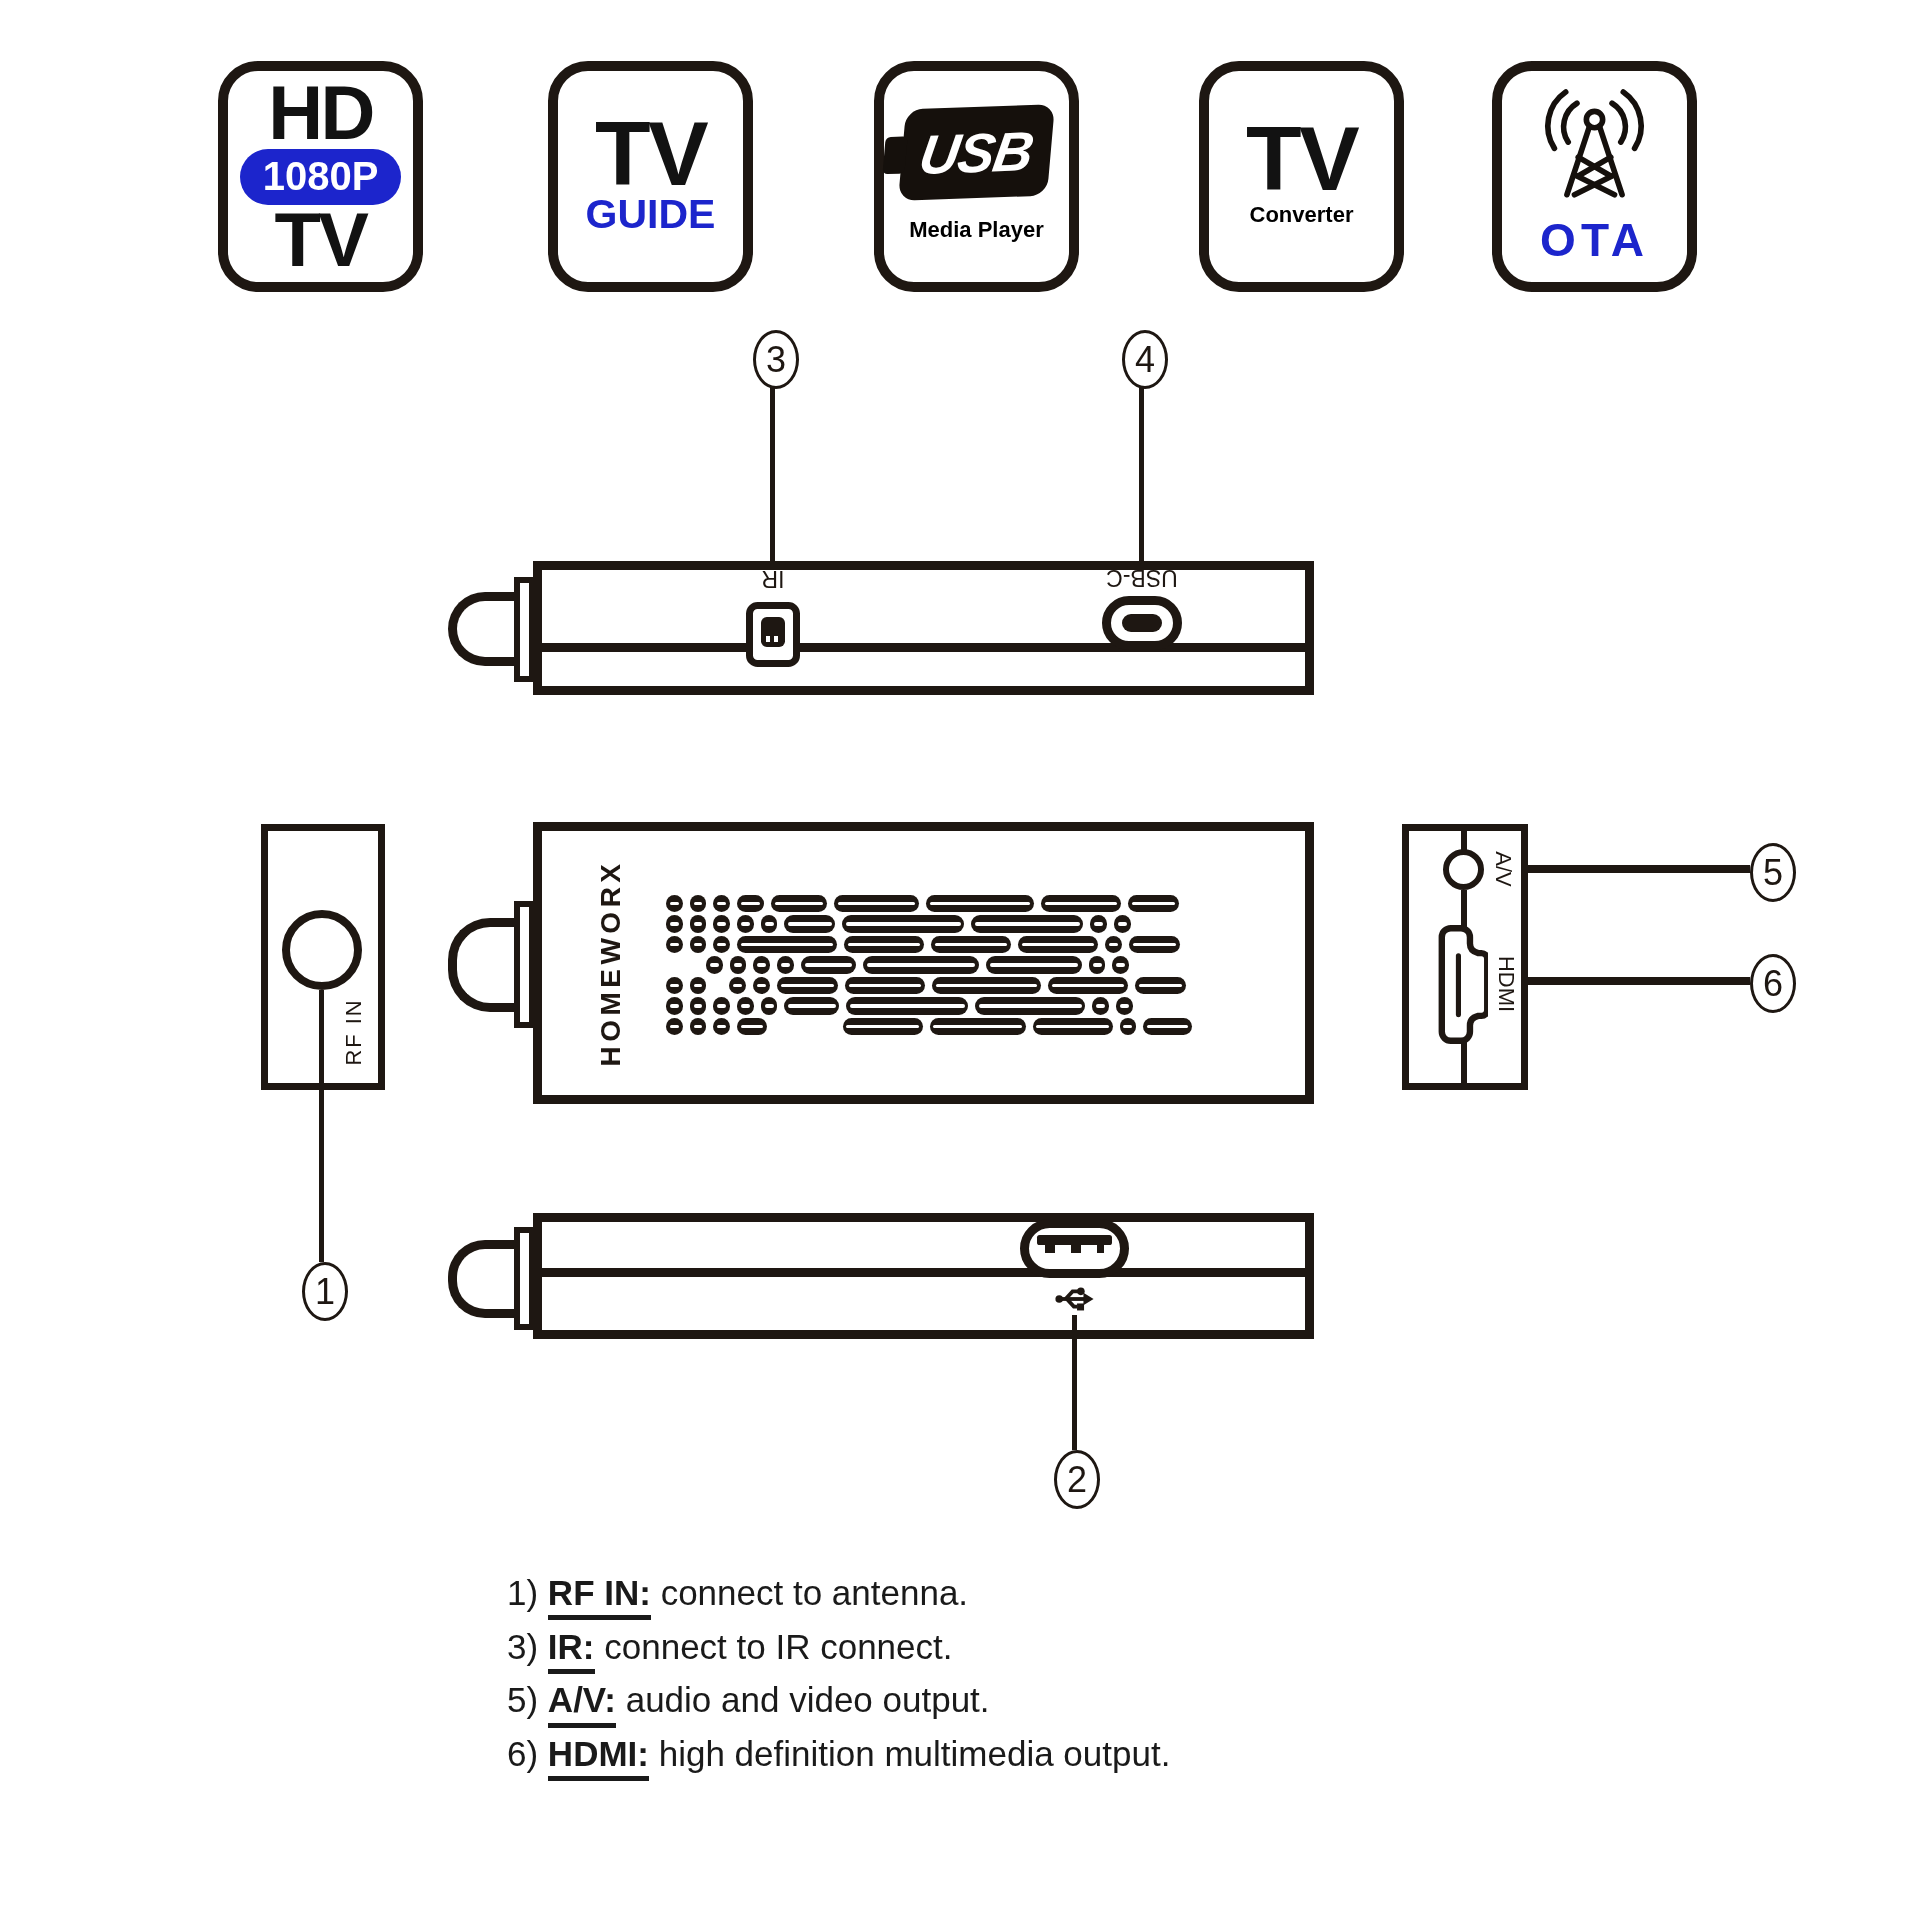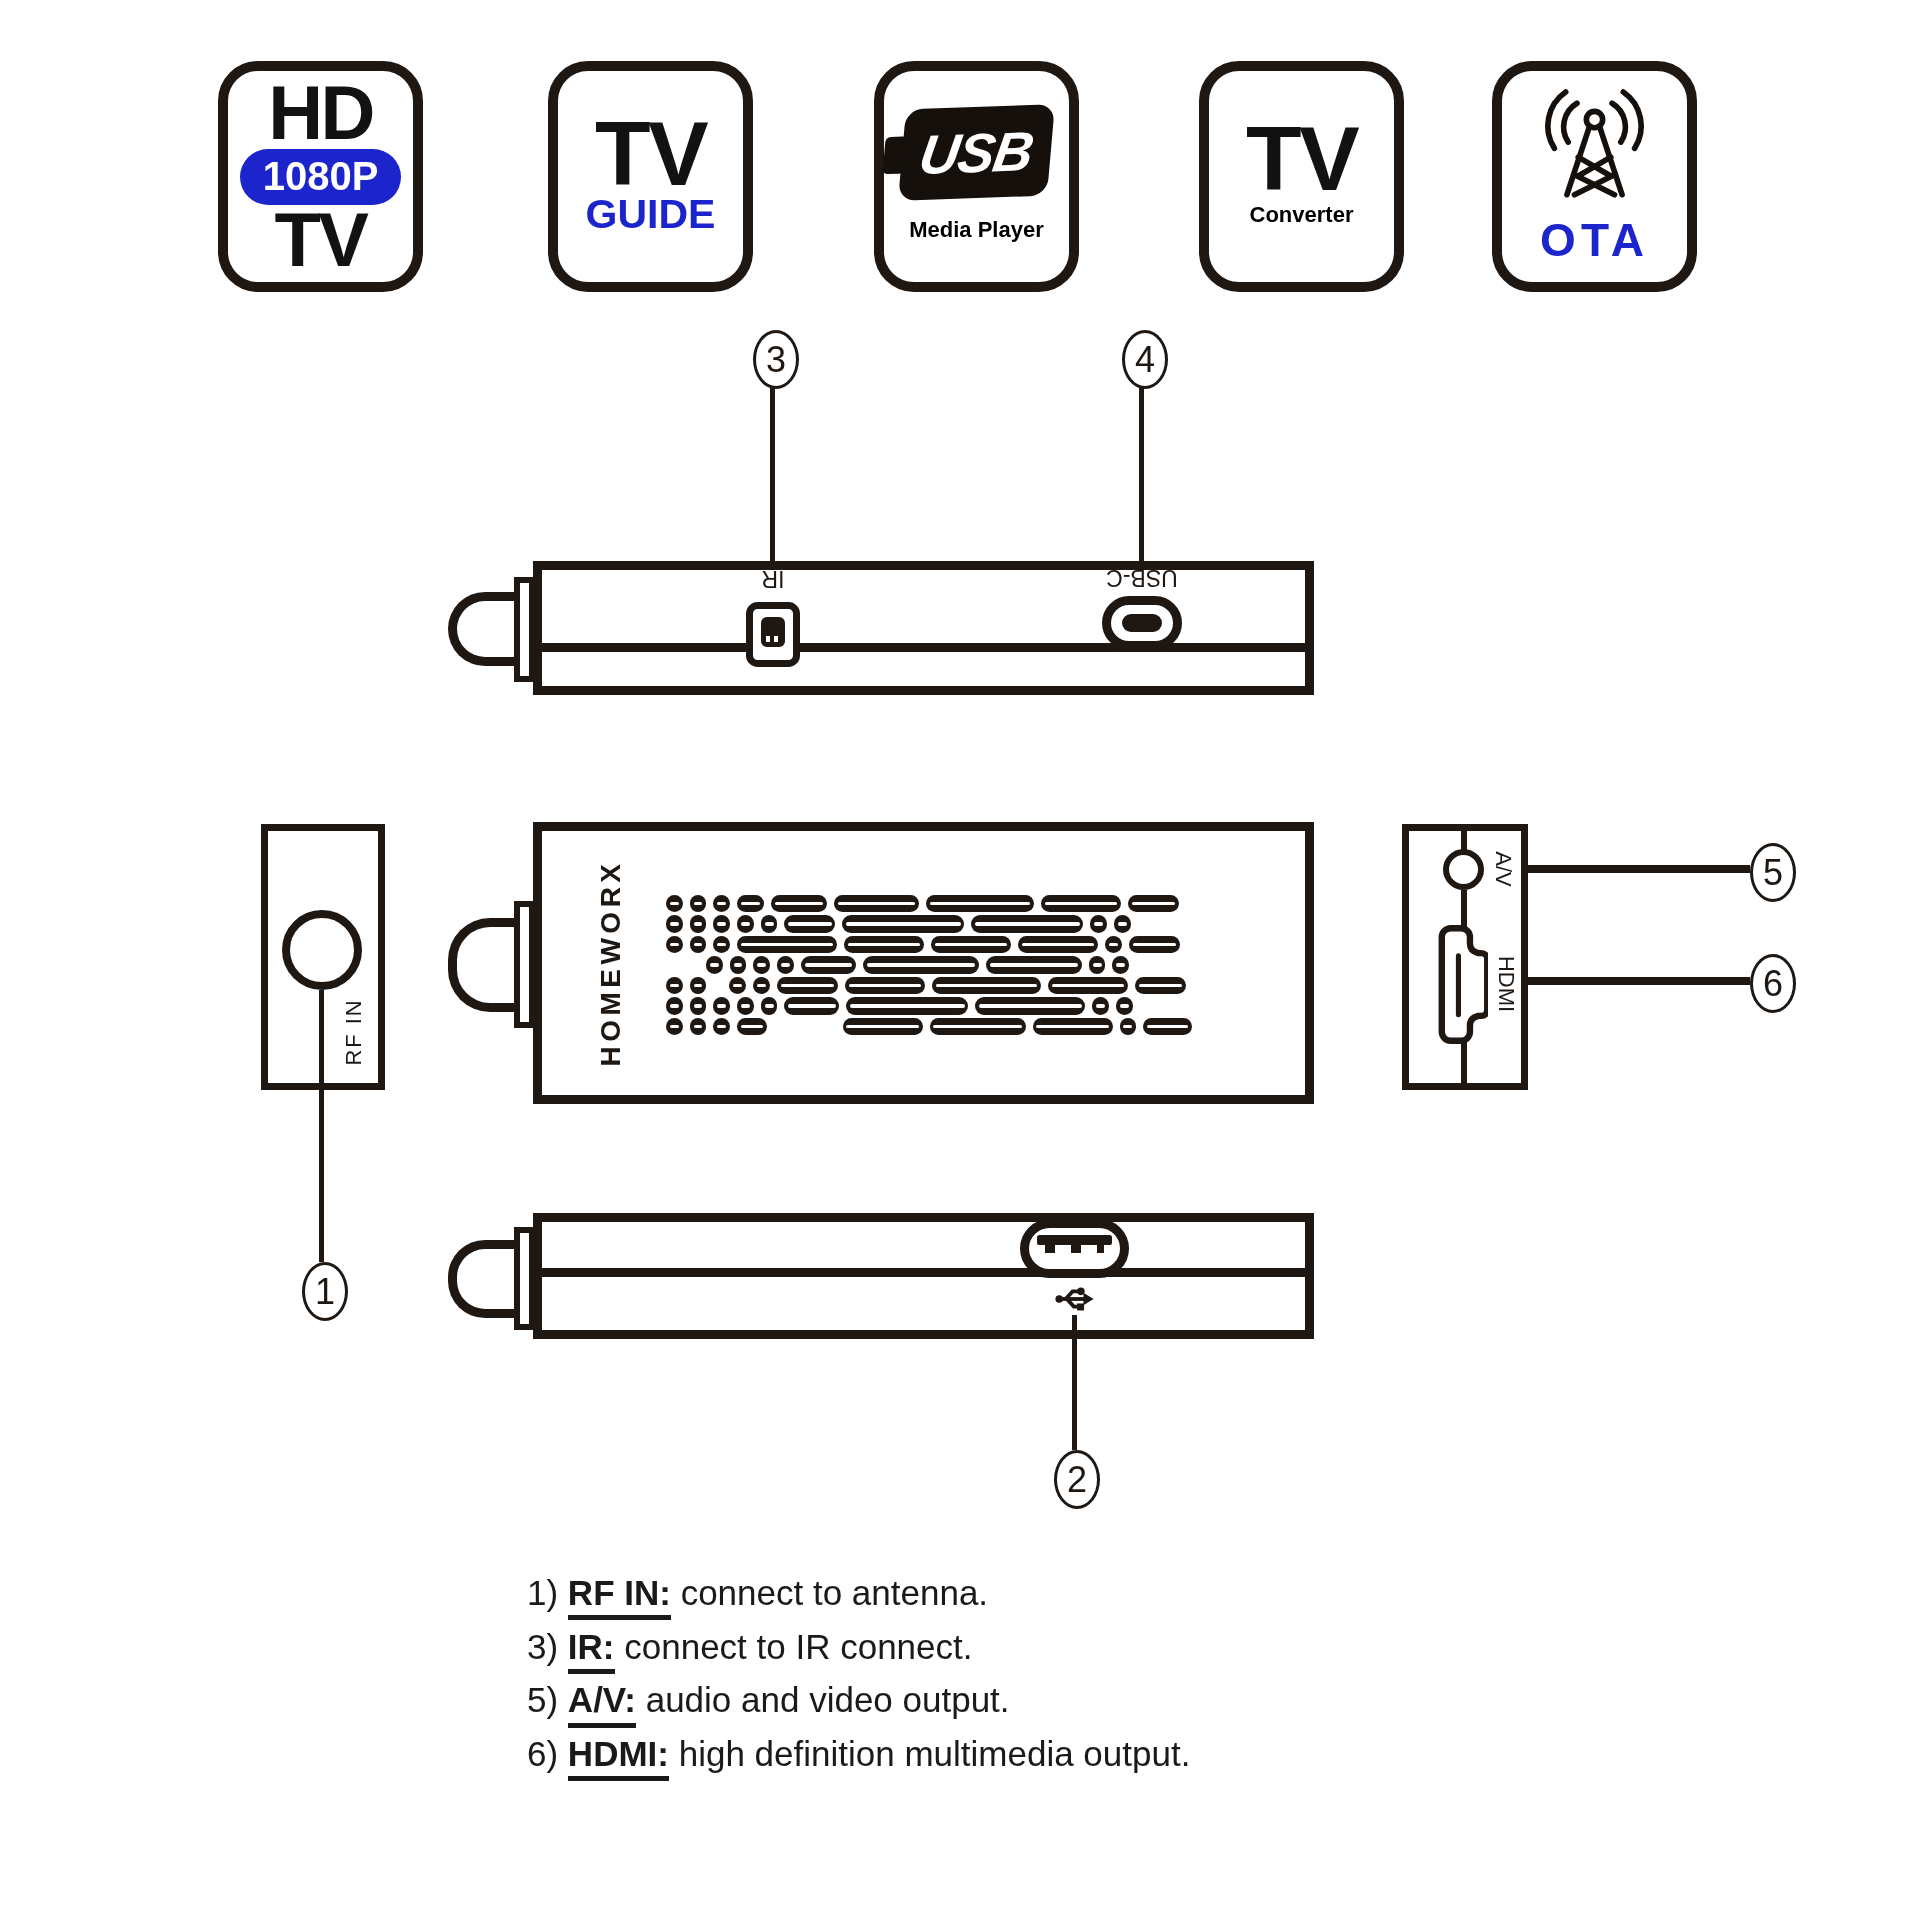--- a/index.html
+++ b/index.html
@@ -48,21 +48,21 @@
                   background:repeating-linear-gradient(90deg,#1e1712 0 10.3px,transparent 10.3px 26px);}
   .avail-circle{border:6.4px solid #1e1712;border-radius:50%;background:#fff;z-index:5;}
   .rf-circle{border:8.3px solid #1e1712;border-radius:50%;background:#fff;z-index:5;}
   
   #vents{position:absolute;left:666px;top:895px;width:521px;}
   .vent-row{display:flex;column-gap:7px;height:17.3px;margin-bottom:3.2px;}
   .vent-pill{height:17.3px;background:#1e1712;border-radius:9px;position:relative;flex:0 0 auto;}
   .vent-pill:after{content:"";position:absolute;left:3.9px;right:3.9px;top:7px;height:3.2px;background:#fff;border-radius:1.9px;}
   .vent-sp{flex:0 0 auto;height:17.3px;}
   
-  #legend{position:absolute;left:527px;top:1574px;width:1091px;font-size:35px;color:#1a1a1a;}
+  #legend{position:absolute;left:507px;top:1574px;width:1091px;font-size:35px;color:#1a1a1a;}
   .legend-line{margin-bottom:16.7px;line-height:37px;white-space:nowrap;}
   .legend-term{font-weight:700;border-bottom:5.1px solid #1a1a1a;padding-bottom:3.2px;}
   svg{display:block;}
 </style>
 </head>
 <body>
 
 <div id="canvas">
 
   <div class="badge" style="left:218px;">

